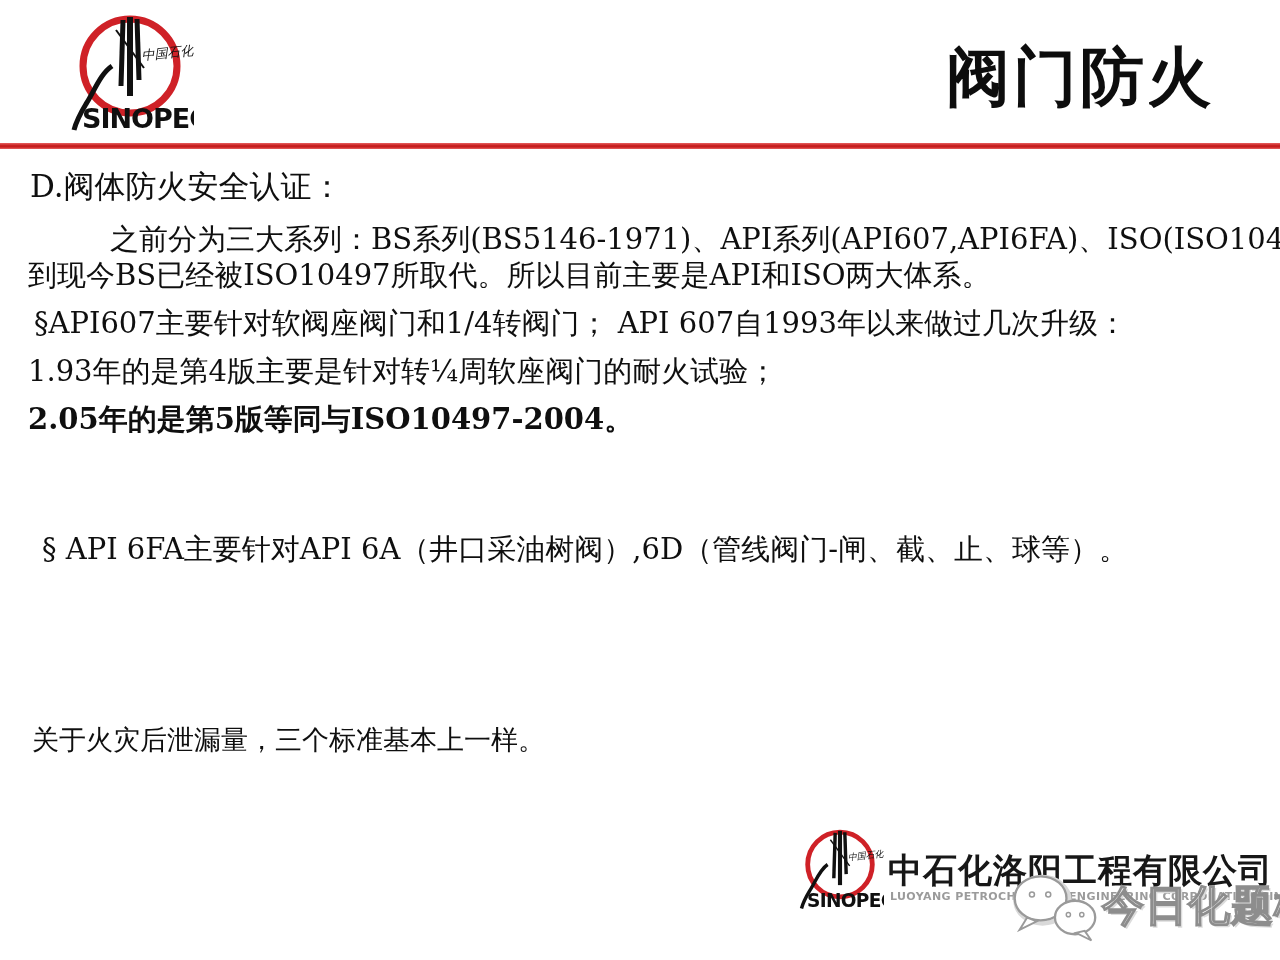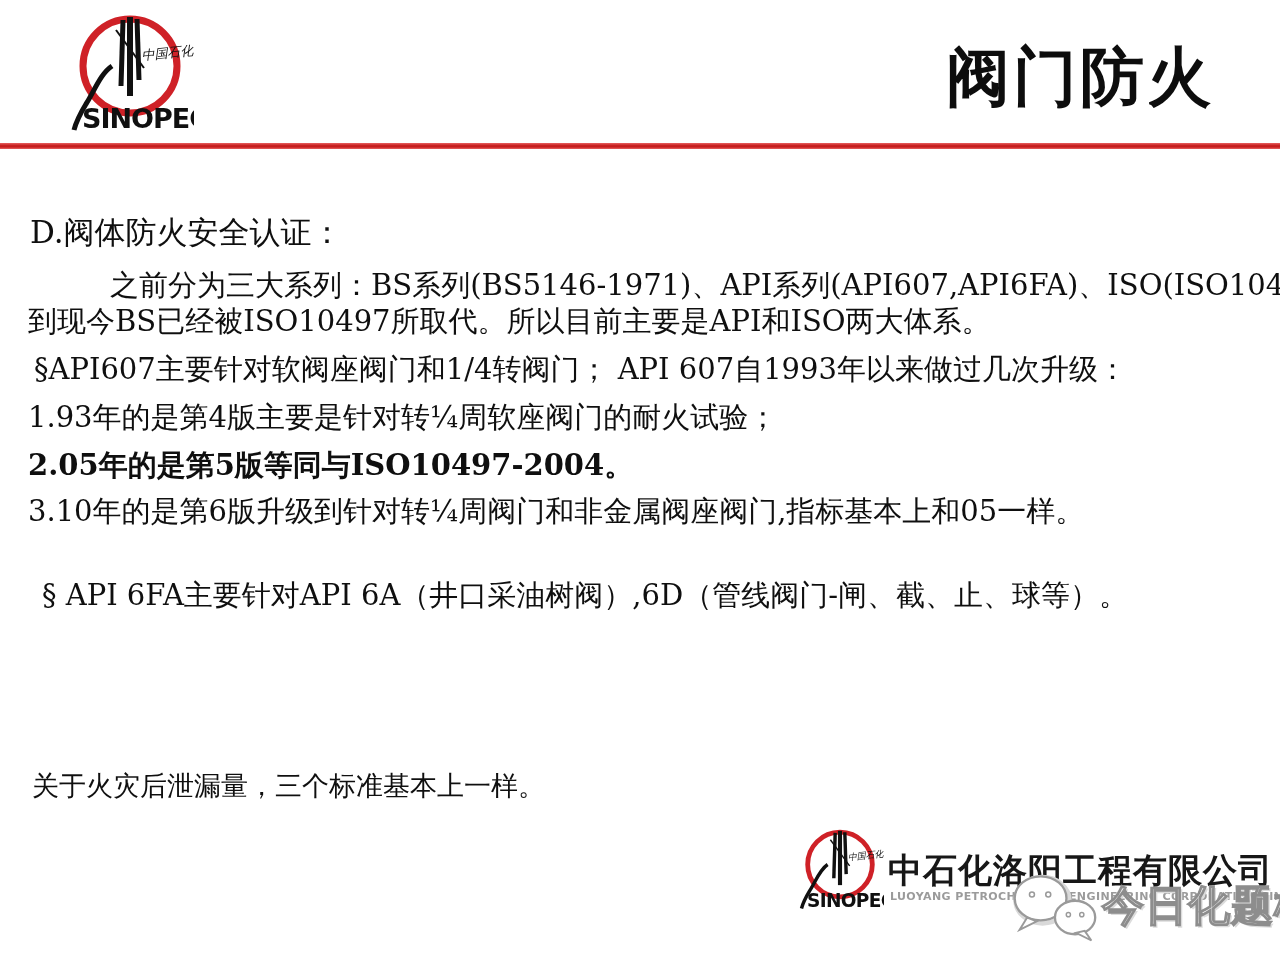--- a/index.html
+++ b/index.html
@@ -43,21 +43,20 @@
   }
 
   
   .line {
     position: absolute;
     white-space: nowrap;
     font-size: 29px;
     line-height: 1.2;
     color: #0f0f0f;
     font-family: "DejaVu Serif", "DejaVu Sans", serif;
-    margin-top: 46px;
   }
   .l-heading   { top: 168px; left: 30px;  font-size: 31px; }
   .l-para1     { top: 222px; left: 110px; }
   .l-para2     { top: 258px; left: 28px;  }
   .l-api607    { top: 306px; left: 34px;  }
   .l-item1     { top: 354px; left: 28px; text-align: center;  }
   .l-item2     { top: 402px; left: 28px; font-weight: bold;  }
   .l-item3     { top: 448px; left: 28px;  }
   .l-api6fa    { top: 532px; left: 42px;  }
   .l-iso10497  { top: 626px; left: 36px;  }
@@ -129,21 +128,20 @@
 
   <div class="slide-title">阀门防火</div>
   <div class="red-rule"></div>
 
   <div class="line l-heading">D.阀体防火安全认证：</div>
   <div class="line l-para1">之前分为三大系列：BS系列(BS5146-1971)、API系列(API607,API6FA)、ISO(ISO10497)系列，</div>
   <div class="line l-para2">到现今BS已经被ISO10497所取代。所以目前主要是API和ISO两大体系。</div>
   <div class="line l-api607">§API607主要针对软阀座阀门和1/4转阀门； API 607自1993年以来做过几次升级：</div>
   <div class="line l-item1">1.93年的是第4版主要是针对转¼周软座阀门的耐火试验；</div>
   <div class="line l-item2">2.05年的是第5版等同与ISO10497-2004。</div>
-  <div class="line l-item3">3.10年的是第6版升级到针对转¼周阀门和非金属阀座阀门,指标基本上和05一样。</div>
   <div class="line l-api6fa">§  API 6FA主要针对API 6A（井口采油树阀）,6D（管线阀门-闸、截、止、球等）。</div>
   <div class="line l-closing">关于火灾后泄漏量，三个标准基本上一样。</div>
 
   <svg class="logo-sm">
     <use href="#sinopec-logo"></use>
   </svg>
   <div class="company-cn">中石化洛阳工程有限公司</div>
   <div class="company-en">LUOYANG PETROCHEMICAL ENGINEERING CORPORATION/SINOPEC</div>
 
   <div class="watermark">

